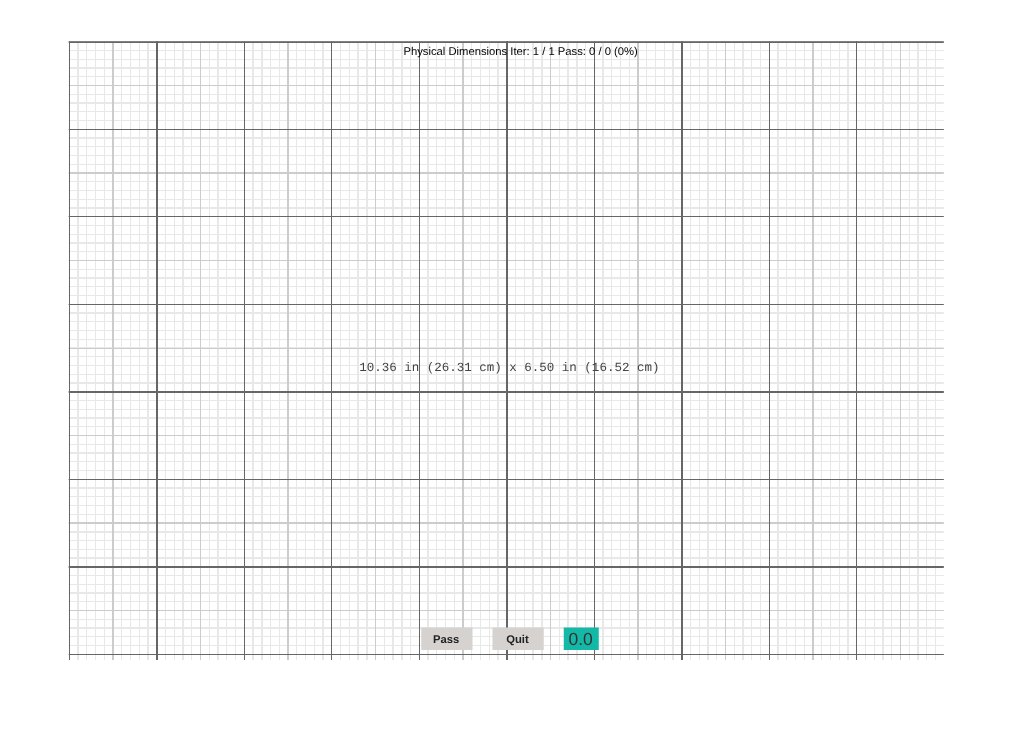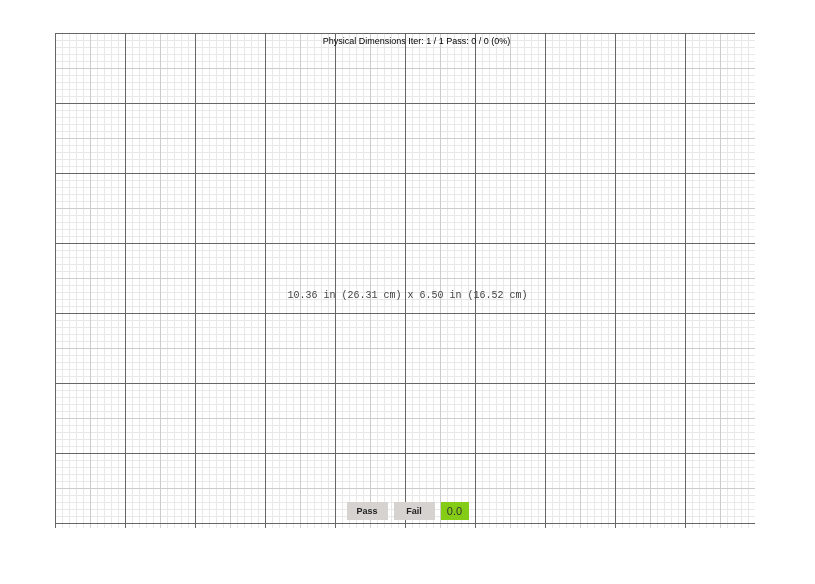--- a/index.html
+++ b/index.html
@@ -78,44 +78,44 @@
       bottom: 64px;
       left: 50%;
       transform: translateX(-50%);
       display: flex;
       flex-direction: column;
       gap: 2px;
       z-index: 20;
     }
     .button-row {
       display: flex;
-      gap: 6px;
+      gap: 16px;
       align-items: stretch;
     }
     .btn {
       background: #d6d2cf;
       border: none;
       font-size: 9px;
       font-family: Arial, sans-serif;
       font-weight: bold;
       color: #222;
       padding: 0;
       width: 41px;
       height: 18px;
       display: flex;
       align-items: center;
       justify-content: center;
       cursor: pointer;
       box-sizing: border-box;
     }
     .counter {
-      background: #84cc16;
+      background: #14b8a6;
       width: 28px;
       height: 18px;
-      font-size: 11px;
+      font-size: 14px;
       display: flex;
       align-items: center;
       justify-content: center;
       color: #333;
       box-sizing: border-box;
     }
   </style>
 </head>
 <body>
 
@@ -127,16 +127,16 @@
 
 <div class="header">
   <div class="line1">Physical Dimensions   Iter: 1 / 1   Pass: 0 / 0 (0%)</div>
 </div>
 
 <div class="center-text">10.36 in (26.31 cm) x 6.50 in (16.52 cm)</div>
 
 <div class="button-bar">
   <div class="button-row">
     <button class="btn">Pass</button>
-    <button class="btn">Fail</button>
+    <button class="btn">Quit</button>
     <div class="counter">0.0</div>
   </div>
 </div>
 
 </body></html>

